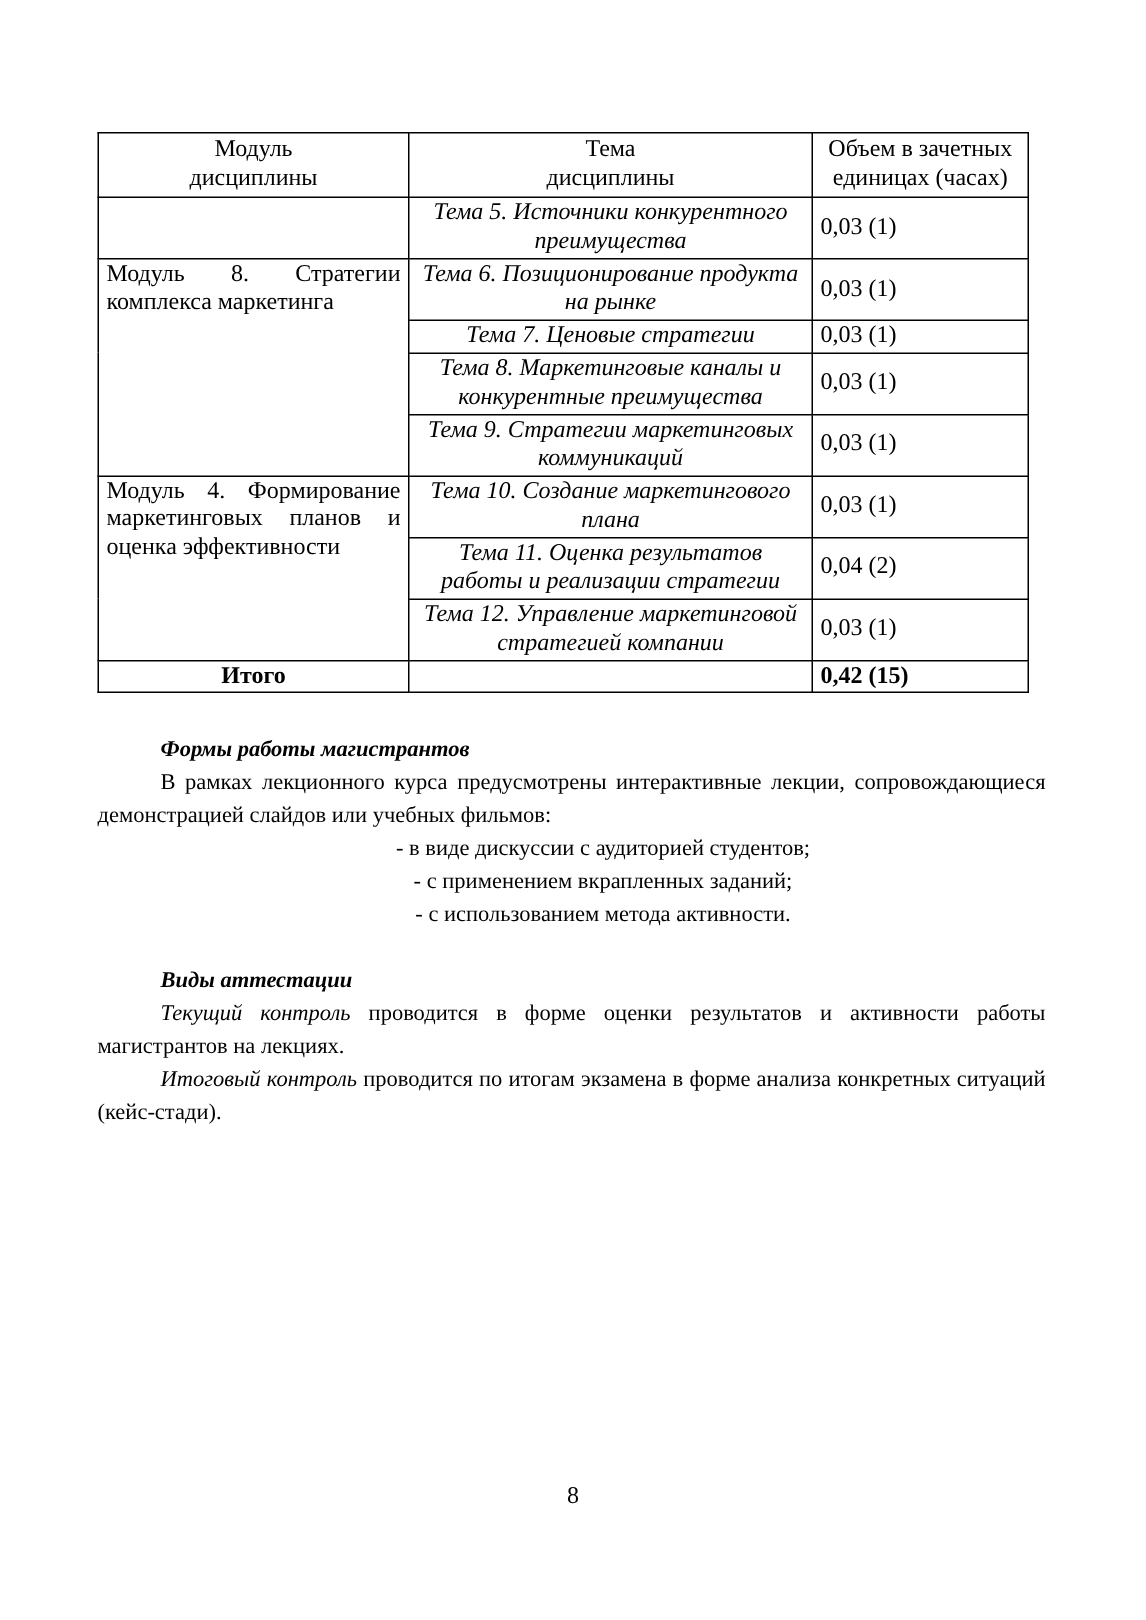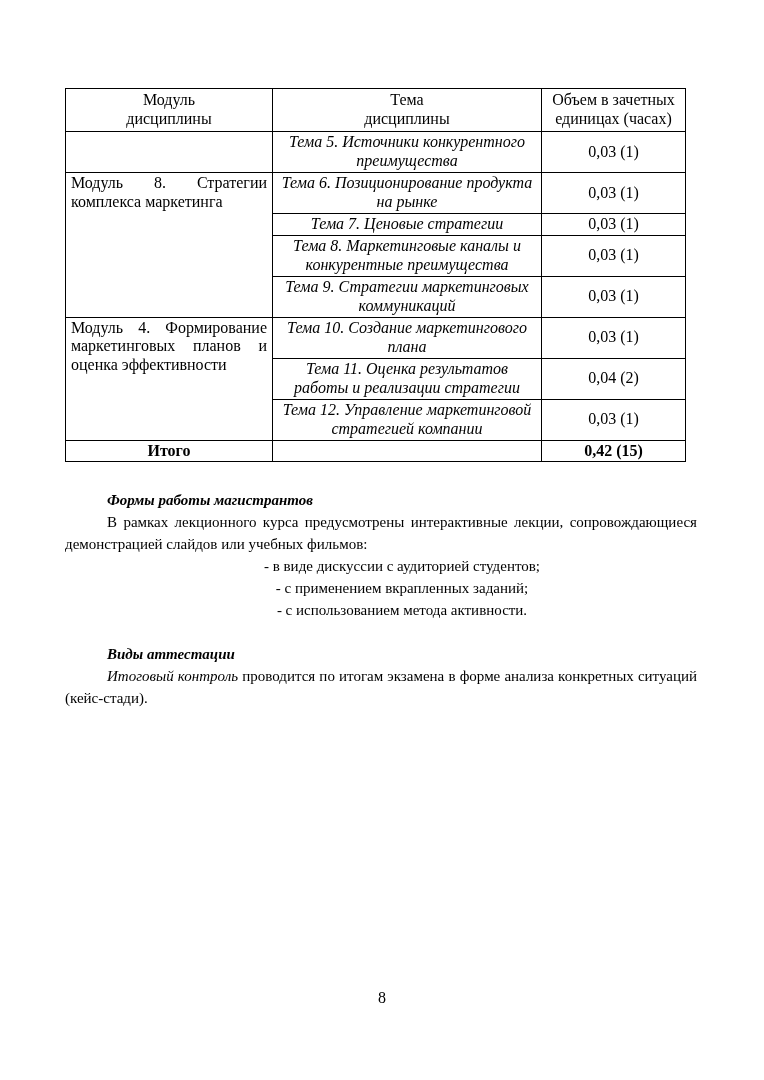--- a/index.html
+++ b/index.html
@@ -46,21 +46,21 @@
     vertical-align: top;
     text-align: justify;
   }
   td.topic {
     vertical-align: middle;
     text-align: center;
     font-style: italic;
   }
   td.topic.two { height: 38px; }
   td.vol {
-    text-align: center;
+    text-align: left;
     vertical-align: middle;
   }
   tr.total td { font-weight: bold; }
   td.total-label { text-align: center; }
 
   
   .section {
     width: 632px;
     font-size: 15px;
     line-height: 22px;
@@ -160,19 +160,20 @@
     <div class="section sec1">
       <p class="heading">Формы работы магистрантов</p>
       <p class="para indent">В рамках лекционного курса предусмотрены интерактивные лекции, сопровождающиеся демонстрацией слайдов или учебных фильмов:</p>
       <div class="list-item">- в виде дискуссии с аудиторией студентов;</div>
       <div class="list-item">- с применением вкрапленных заданий;</div>
       <div class="list-item">- с использованием метода активности.</div>
     </div>
 
     <div class="section sec2">
       <p class="heading">Виды аттестации</p>
+      <p class="para indent"><span class="lead">Текущий контроль</span><span> проводится в форме оценки результатов и активности работы магистрантов на лекциях.</span></p>
       <p class="para indent"><span class="lead">Итоговый контроль</span><span> проводится по итогам экзамена в форме анализа конкретных ситуаций (кейс-стади).</span></p>
     </div>
 
   </div>
 
   <div class="page-number">8</div>
 </div>
 
 </body></html>

